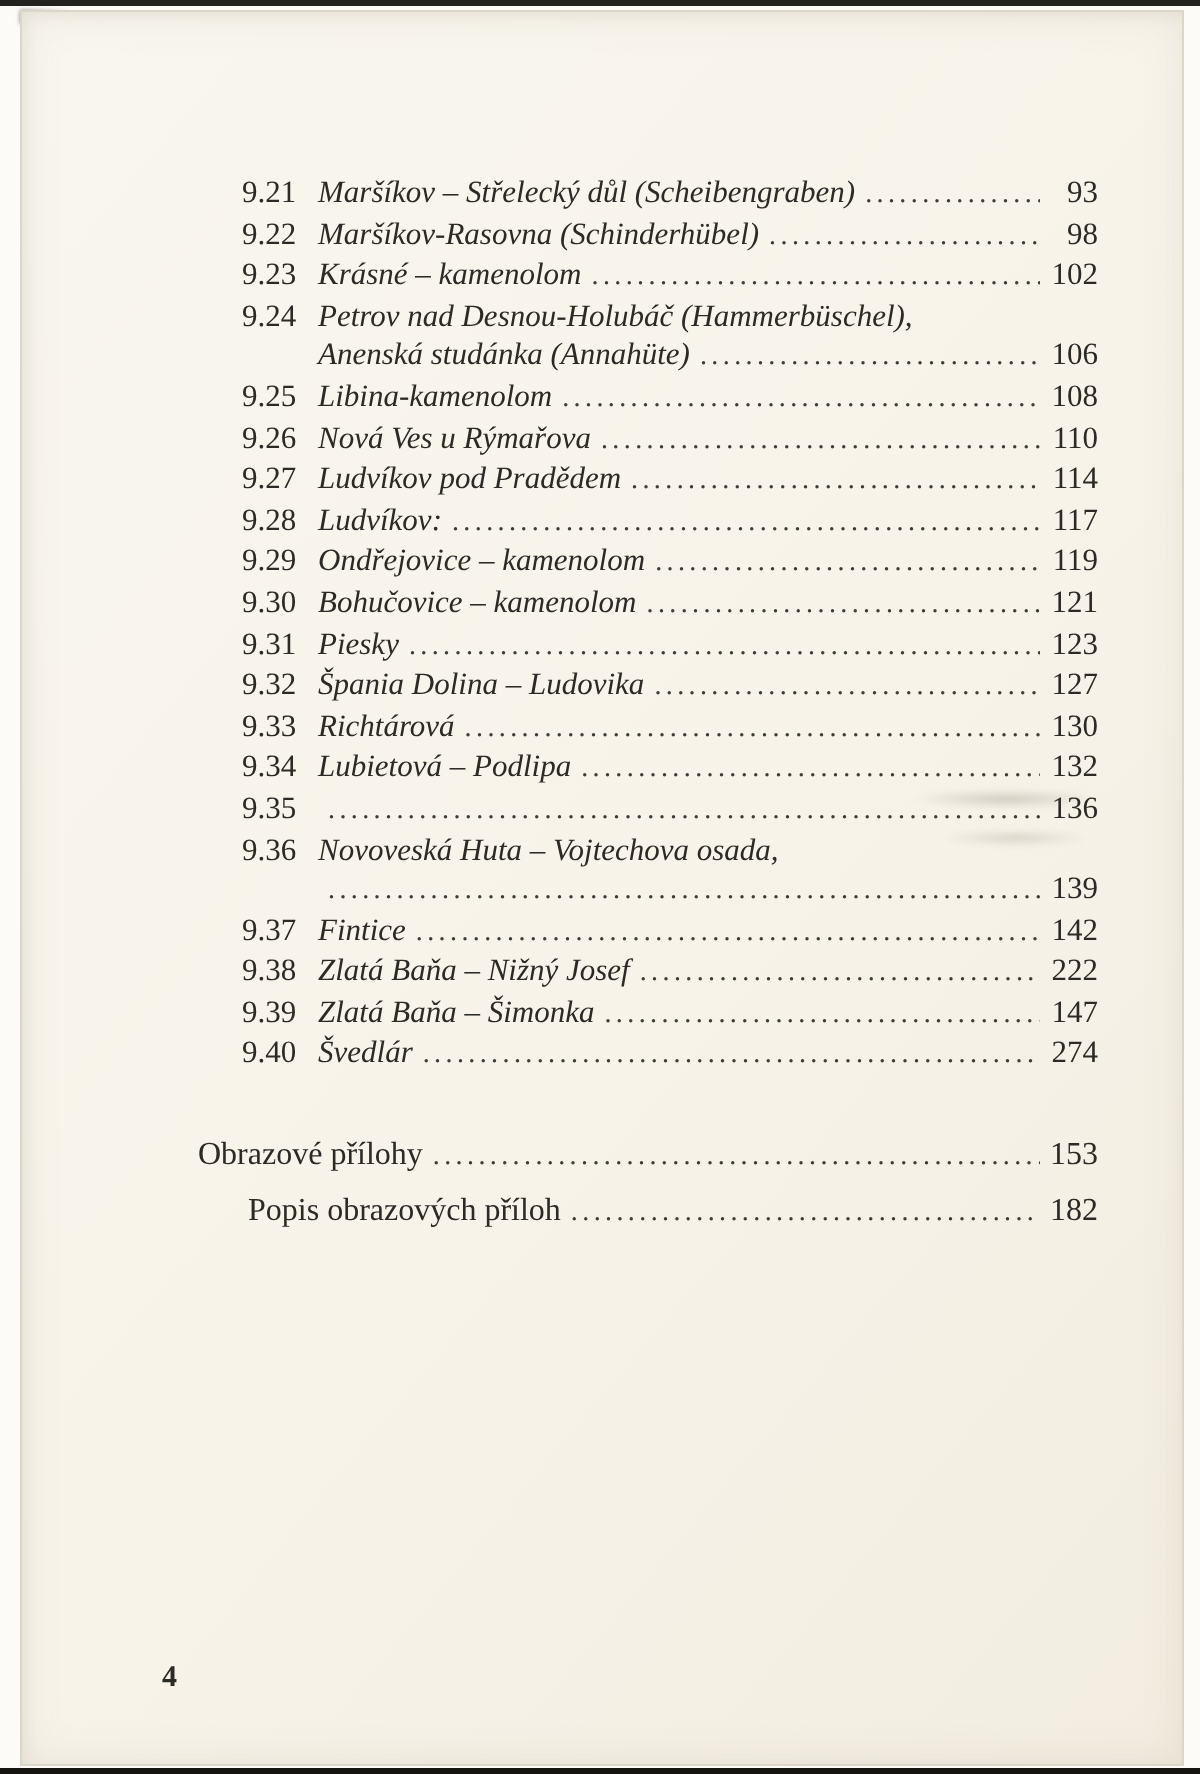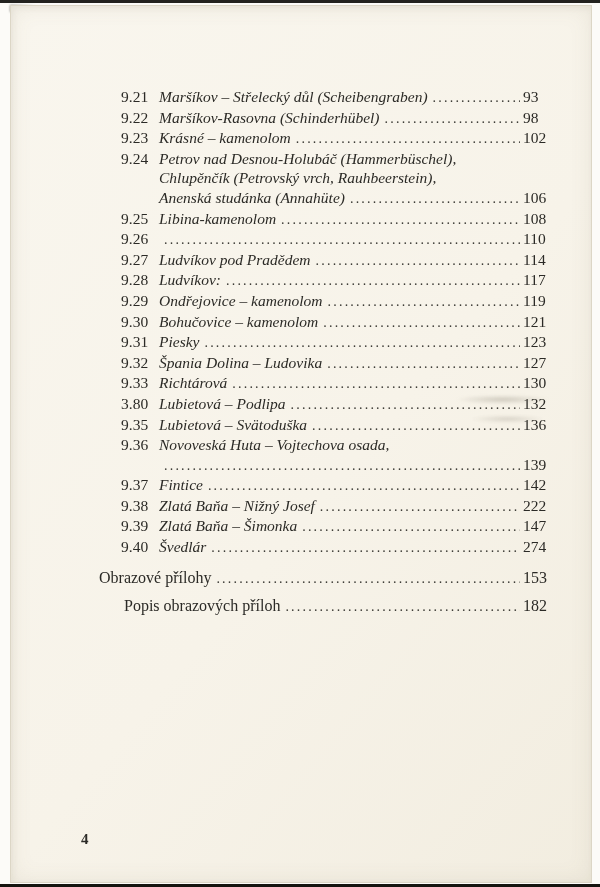--- a/index.html
+++ b/index.html
@@ -34,21 +34,21 @@
     font-size: 15.5px; line-height: 19.6px; color: #2b2a26;
   }
   .toc-line { display: flex; align-items: baseline; }
   .toc-num { width: 38px; flex: 0 0 38px; }
   .toc-text { white-space: nowrap; font-style: italic; }
   .dots {
     flex: 1 1 auto; overflow: hidden; white-space: nowrap;
     letter-spacing: 2.2px; margin: 0 3px 0 5px;
     color: #3d3c36; font-size: 14px;
   }
-  .pg { flex: 0 0 auto; min-width: 26px; text-align: left; }
+  .pg { flex: 0 0 auto; min-width: 26px; text-align: right; }
   .sections {
     position: absolute; top: 558px; left: 75px; right: 42px;
     font-size: 16px; color: #2b2a26;
   }
   .section-line { display: flex; align-items: baseline; line-height: 27px; }
   .section-line.indent { padding-left: 25px; }
   .section-label { white-space: nowrap; margin-left: 13px; }
   .footer-num {
     position: absolute; left: 70px; bottom: 34px;
     font-weight: bold; font-size: 15px; color: #2b2a26;
@@ -92,36 +92,33 @@
           <span class="toc-text">Krásné – kamenolom</span>
           <span class="dots">....................................................................................................................................................................................</span>
           <span class="pg">102</span>
         </div>
         <div class="toc-line">
           <span class="toc-num">9.24</span>
           <span class="toc-text">Petrov nad Desnou-Holubáč (Hammerbüschel),</span>
         </div>
         <div class="toc-line">
           <span class="toc-num"></span>
-          <span class="toc-text">Chlupěnčík (Petrovský vrch, Rauhbeerstein),</span>
-        </div>
-        <div class="toc-line">
-          <span class="toc-num"></span>
           <span class="toc-text">Anenská studánka (Annahüte)</span>
           <span class="dots">....................................................................................................................................................................................</span>
           <span class="pg">106</span>
         </div>
         <div class="toc-line">
           <span class="toc-num">9.25</span>
           <span class="toc-text">Libina-kamenolom</span>
           <span class="dots">....................................................................................................................................................................................</span>
           <span class="pg">108</span>
         </div>
         <div class="toc-line">
           <span class="toc-num">9.26</span>
+          <span class="toc-text">Nová Ves u Rýmařova</span>
           <span class="dots">....................................................................................................................................................................................</span>
           <span class="pg">110</span>
         </div>
         <div class="toc-line">
           <span class="toc-num">9.27</span>
           <span class="toc-text">Ludvíkov pod Pradědem</span>
           <span class="dots">....................................................................................................................................................................................</span>
           <span class="pg">114</span>
         </div>
         <div class="toc-line">
@@ -154,28 +151,27 @@
           <span class="dots">....................................................................................................................................................................................</span>
           <span class="pg">127</span>
         </div>
         <div class="toc-line">
           <span class="toc-num">9.33</span>
           <span class="toc-text">Richtárová</span>
           <span class="dots">....................................................................................................................................................................................</span>
           <span class="pg">130</span>
         </div>
         <div class="toc-line">
-          <span class="toc-num">3.80</span>
+          <span class="toc-num">9.34</span>
           <span class="toc-text">Lubietová – Podlipa</span>
           <span class="dots">....................................................................................................................................................................................</span>
           <span class="pg">132</span>
         </div>
         <div class="toc-line">
           <span class="toc-num">9.35</span>
-          <span class="toc-text">Lubietová – Svätoduška</span>
           <span class="dots">....................................................................................................................................................................................</span>
           <span class="pg">136</span>
         </div>
         <div class="toc-line">
           <span class="toc-num">9.36</span>
           <span class="toc-text">Novoveská Huta – Vojtechova osada,</span>
         </div>
         <div class="toc-line">
           <span class="toc-num"></span>
           <span class="dots">....................................................................................................................................................................................</span>

